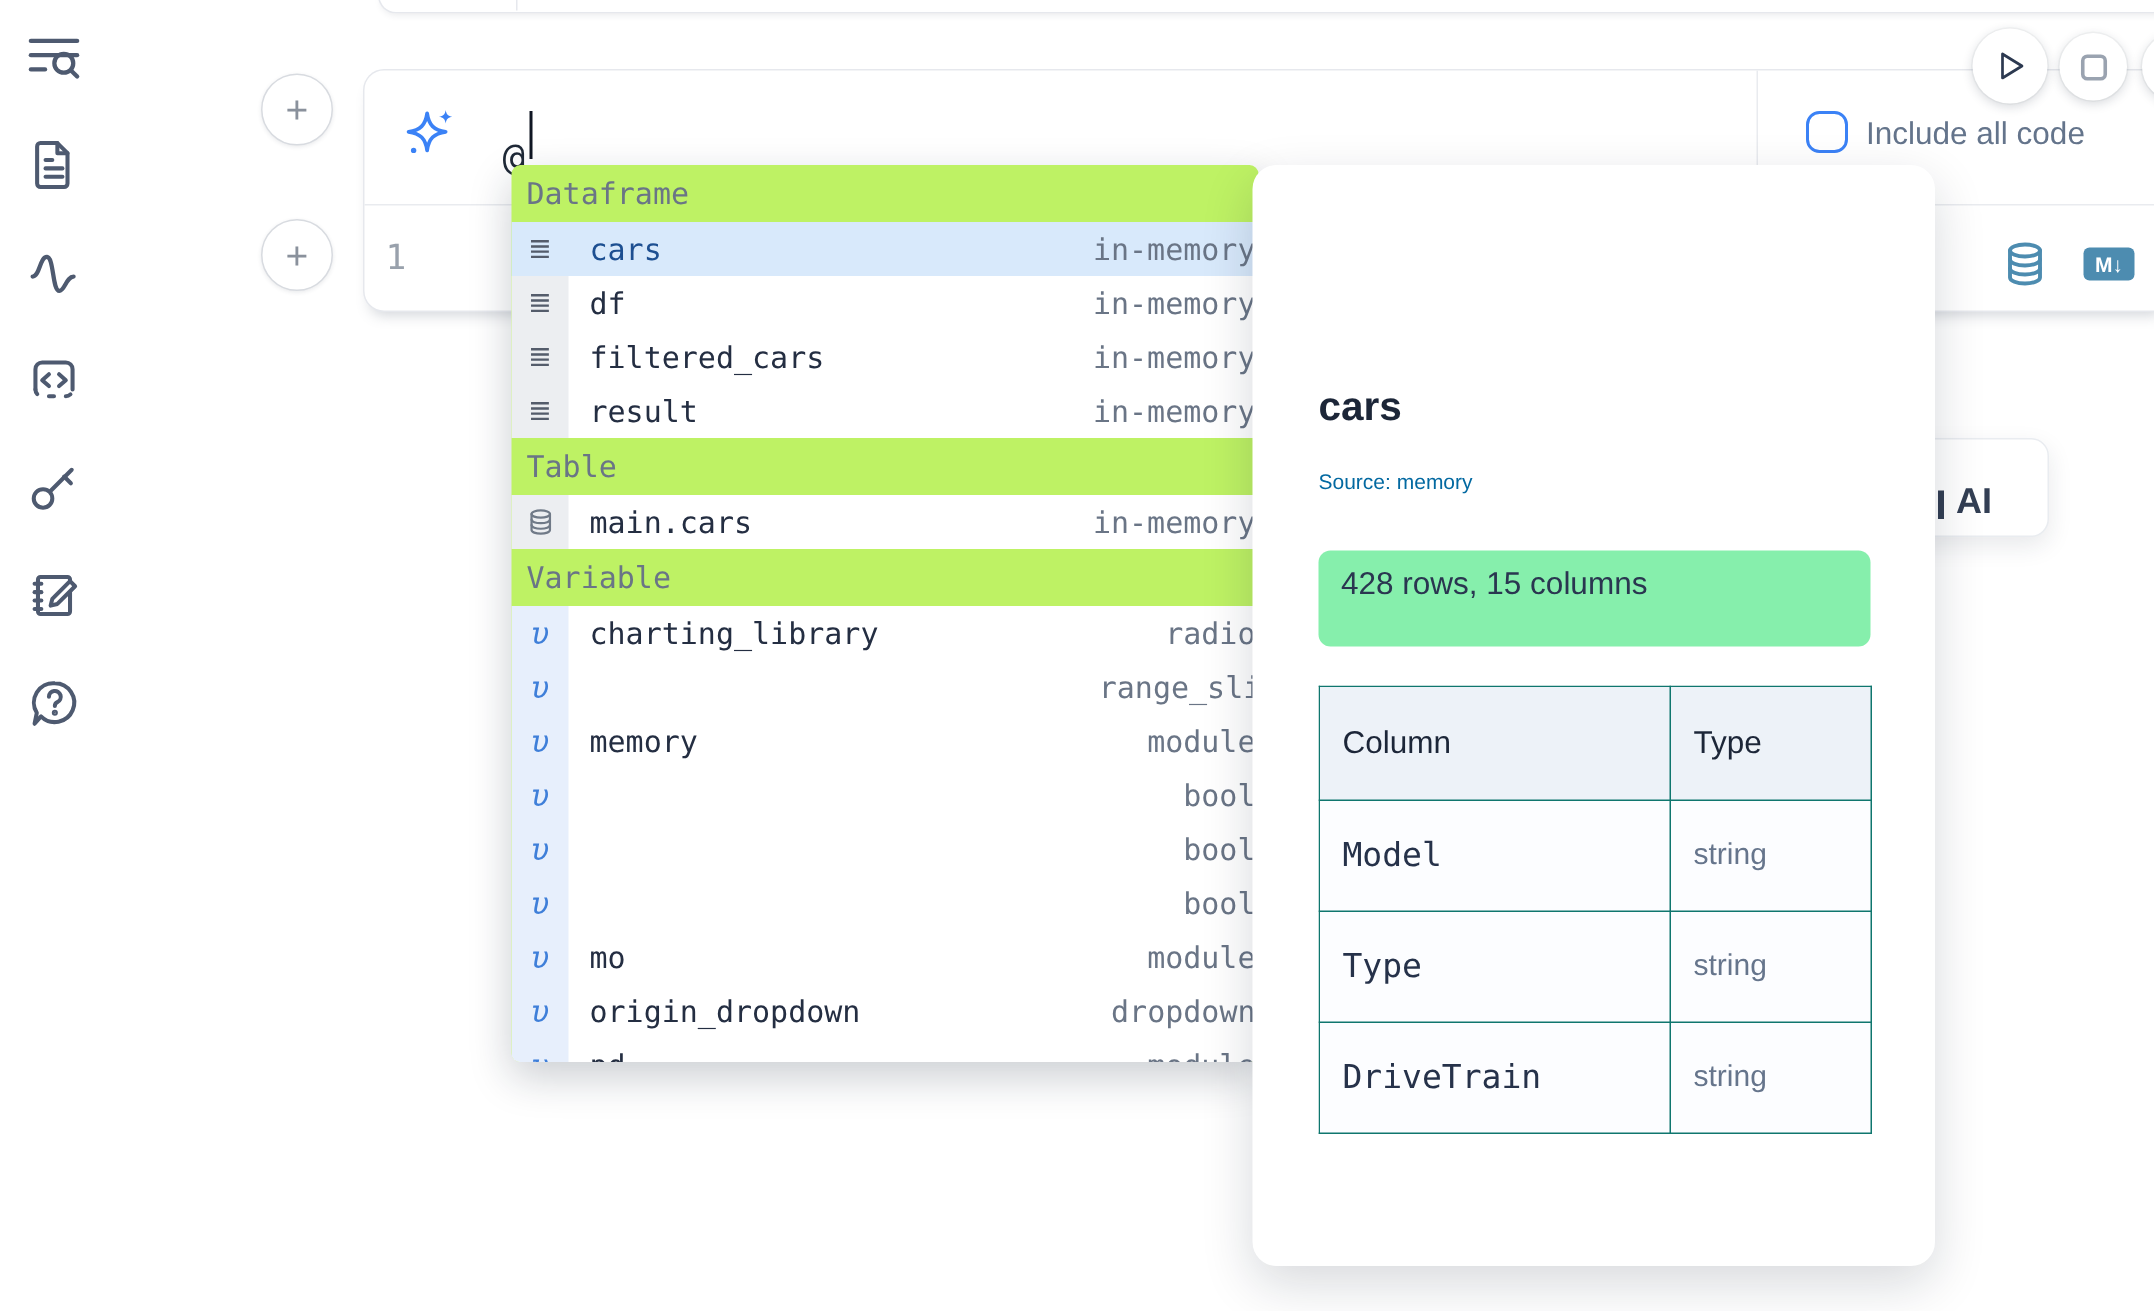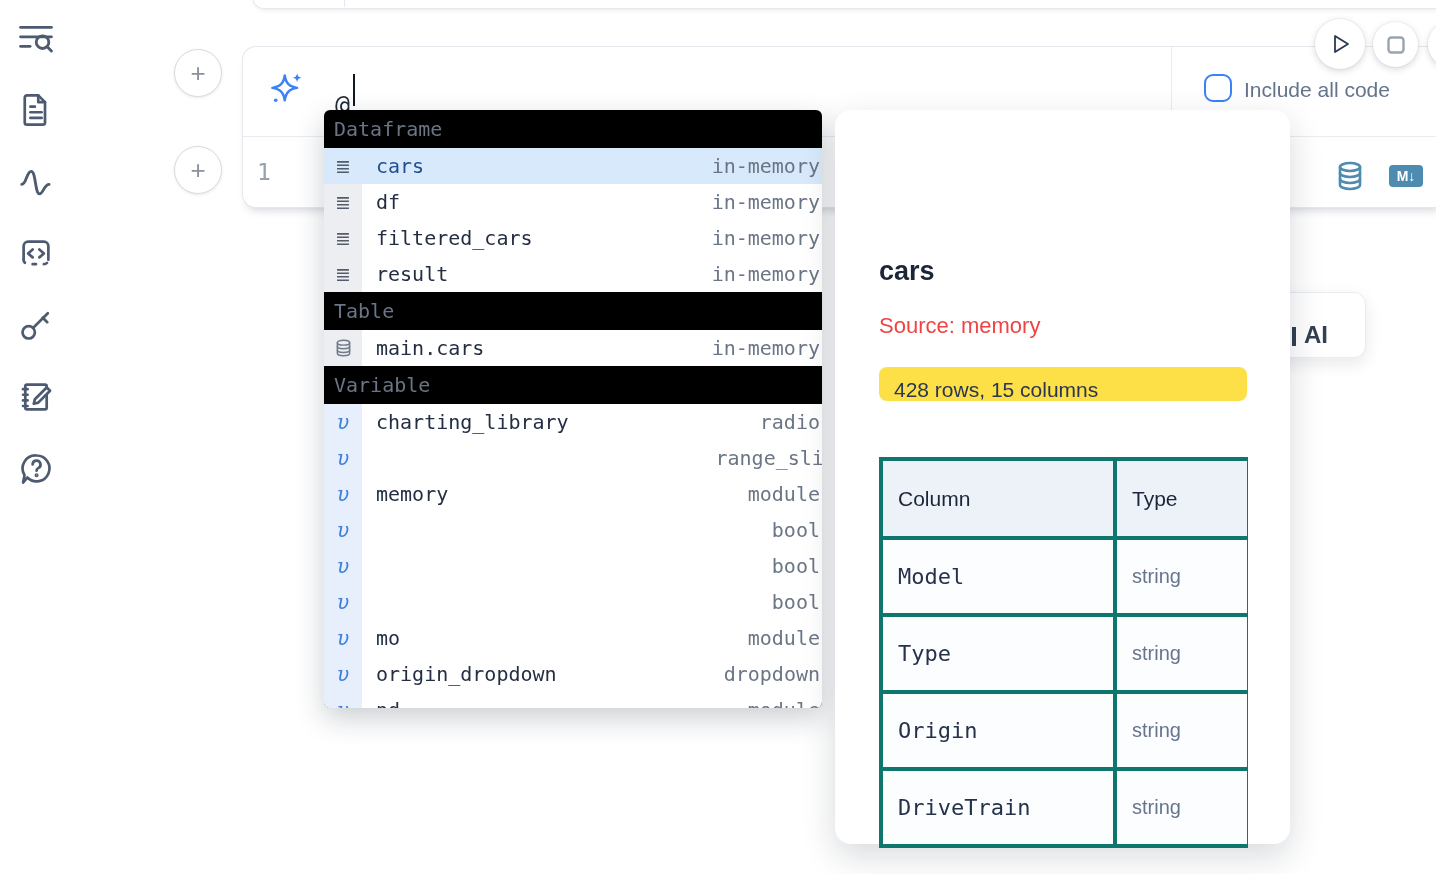--- a/index.html
+++ b/index.html
@@ -39,47 +39,47 @@
            font-size:23px;color:#99a1ac;}
   #db-icon{position:absolute;left:1093px;top:24px;cursor:pointer;}
   #md-icon{position:absolute;left:1146px;top:28px;width:34px;height:22px;background:#4d8cb0;
            border-radius:4px;color:#fff;font-weight:bold;font-size:14px;display:flex;
            align-items:center;justify-content:center;cursor:pointer;letter-spacing:0;}
   
   .run-circle{position:absolute;border-radius:50%;background:#fff;z-index:12;cursor:pointer;
               box-shadow:0 0 0 1px rgba(30,40,60,.04),0 2px 7px rgba(30,40,60,.18);
               display:flex;align-items:center;justify-content:center;}
   
-  #autocomplete{left:324px;top:110px;width:498px;height:598px;background:#000000;
+  #autocomplete{left:341px;top:110px;width:498px;height:598px;background:#bef264;
                 border-radius:6px;box-shadow:0 10px 28px rgba(20,30,50,.22);overflow:hidden;
                 font-family:"DejaVu Sans Mono",monospace;font-size:20px;z-index:8;}
   .ac-header{height:38px;line-height:38px;padding-left:10px;color:#6a7586;}
   .ac-item{height:36px;display:flex;align-items:center;background:#fff;overflow:hidden;cursor:pointer;}
   .ac-gutter{width:38px;height:36px;flex:0 0 38px;display:flex;align-items:center;
              justify-content:center;background:#eceef1;}
   .ac-item.kind-variable .ac-gutter{background:#e7effc;}
   .ac-item.selected{background:#d8e9fb;}
   .ac-item.selected .ac-gutter{background:#d8e9fb;}
   .ac-icon-df{color:#545c6b;font-size:19px;font-family:"DejaVu Sans",sans-serif;}
   .ac-icon-var{color:#3f7fd9;font-style:italic;font-size:20px;}
   .ac-name{margin-left:14px;color:#242e42;white-space:nowrap;flex:0 0 auto;}
   .ac-item.selected .ac-name{color:#1d4f91;}
   .ac-type{margin-left:auto;margin-right:2px;color:#6a7586;white-space:nowrap;flex:0 0 auto;}
   .ac-type.clipped{margin-right:-38px;}
   
   #preview{left:835px;top:110px;width:455px;height:734px;background:#fff;border-radius:16px;
            box-shadow:0 12px 34px rgba(15,23,42,.16);z-index:10;}
   #pv-title{position:absolute;left:44px;top:146px;font-size:27px;font-weight:bold;color:#1c2638;}
-  #pv-source{position:absolute;left:44px;top:93px;font-size:22px;color:#ef4444;}
-  #pv-badge{position:absolute;left:44px;top:147px;width:368px;height:34px;background:#fde047;
+  #pv-source{position:absolute;left:44px;top:93px;font-size:14px;color:#0369a1;}
+  #pv-badge{position:absolute;left:44px;top:147px;width:368px;height:64px;background:#86efac;
             border-radius:8px;line-height:46px;padding-left:15px;box-sizing:border-box;
             font-size:21px;color:#2a3650;}
   #pv-table-wrap{position:absolute;left:44px;top:237px;width:369px;height:463px;overflow:hidden;}
   table.pv{border-collapse:collapse;width:368px;table-layout:fixed;}
-  table.pv th,table.pv td{border:4px solid #0f766e;padding:0 0 0 15px;text-align:left;}
+  table.pv th,table.pv td{border:1px solid #0f766e;padding:0 0 0 15px;text-align:left;}
   table.pv th{height:75px;background:#edf2f8;font-size:21px;color:#1c2638;font-weight:normal;}
   table.pv td{height:73px;background:#fcfdff;}
   td.c-name{font-family:"DejaVu Sans Mono",monospace;font-size:22px;color:#26324a;}
   td.c-type{font-size:20px;color:#66758c;}
   
   #ai-card{left:1255px;top:292px;width:111px;height:66px;background:#fff;border:1px solid #e9ecf0;
            border-radius:12px;box-shadow:0 6px 16px rgba(30,40,60,.10);z-index:5;box-sizing:border-box;
            cursor:pointer;}
   #ai-card-label{position:absolute;right:37px;top:28px;font-size:24px;font-weight:bold;color:#333f54;
                  display:flex;align-items:center;}
@@ -323,23 +323,19 @@
       <tbody id="pv-body">
           <tr>
             <td class="c-name">Model</td>
             <td class="c-type">string</td>
           </tr>
           <tr>
             <td class="c-name">Type</td>
             <td class="c-type">string</td>
           </tr>
           <tr>
-            <td class="c-name">Origin</td>
-            <td class="c-type">string</td>
-          </tr>
-          <tr>
             <td class="c-name">DriveTrain</td>
             <td class="c-type">string</td>
           </tr>
         </tbody>
     </table>
   </div>
 </div>
 
 </body></html>

